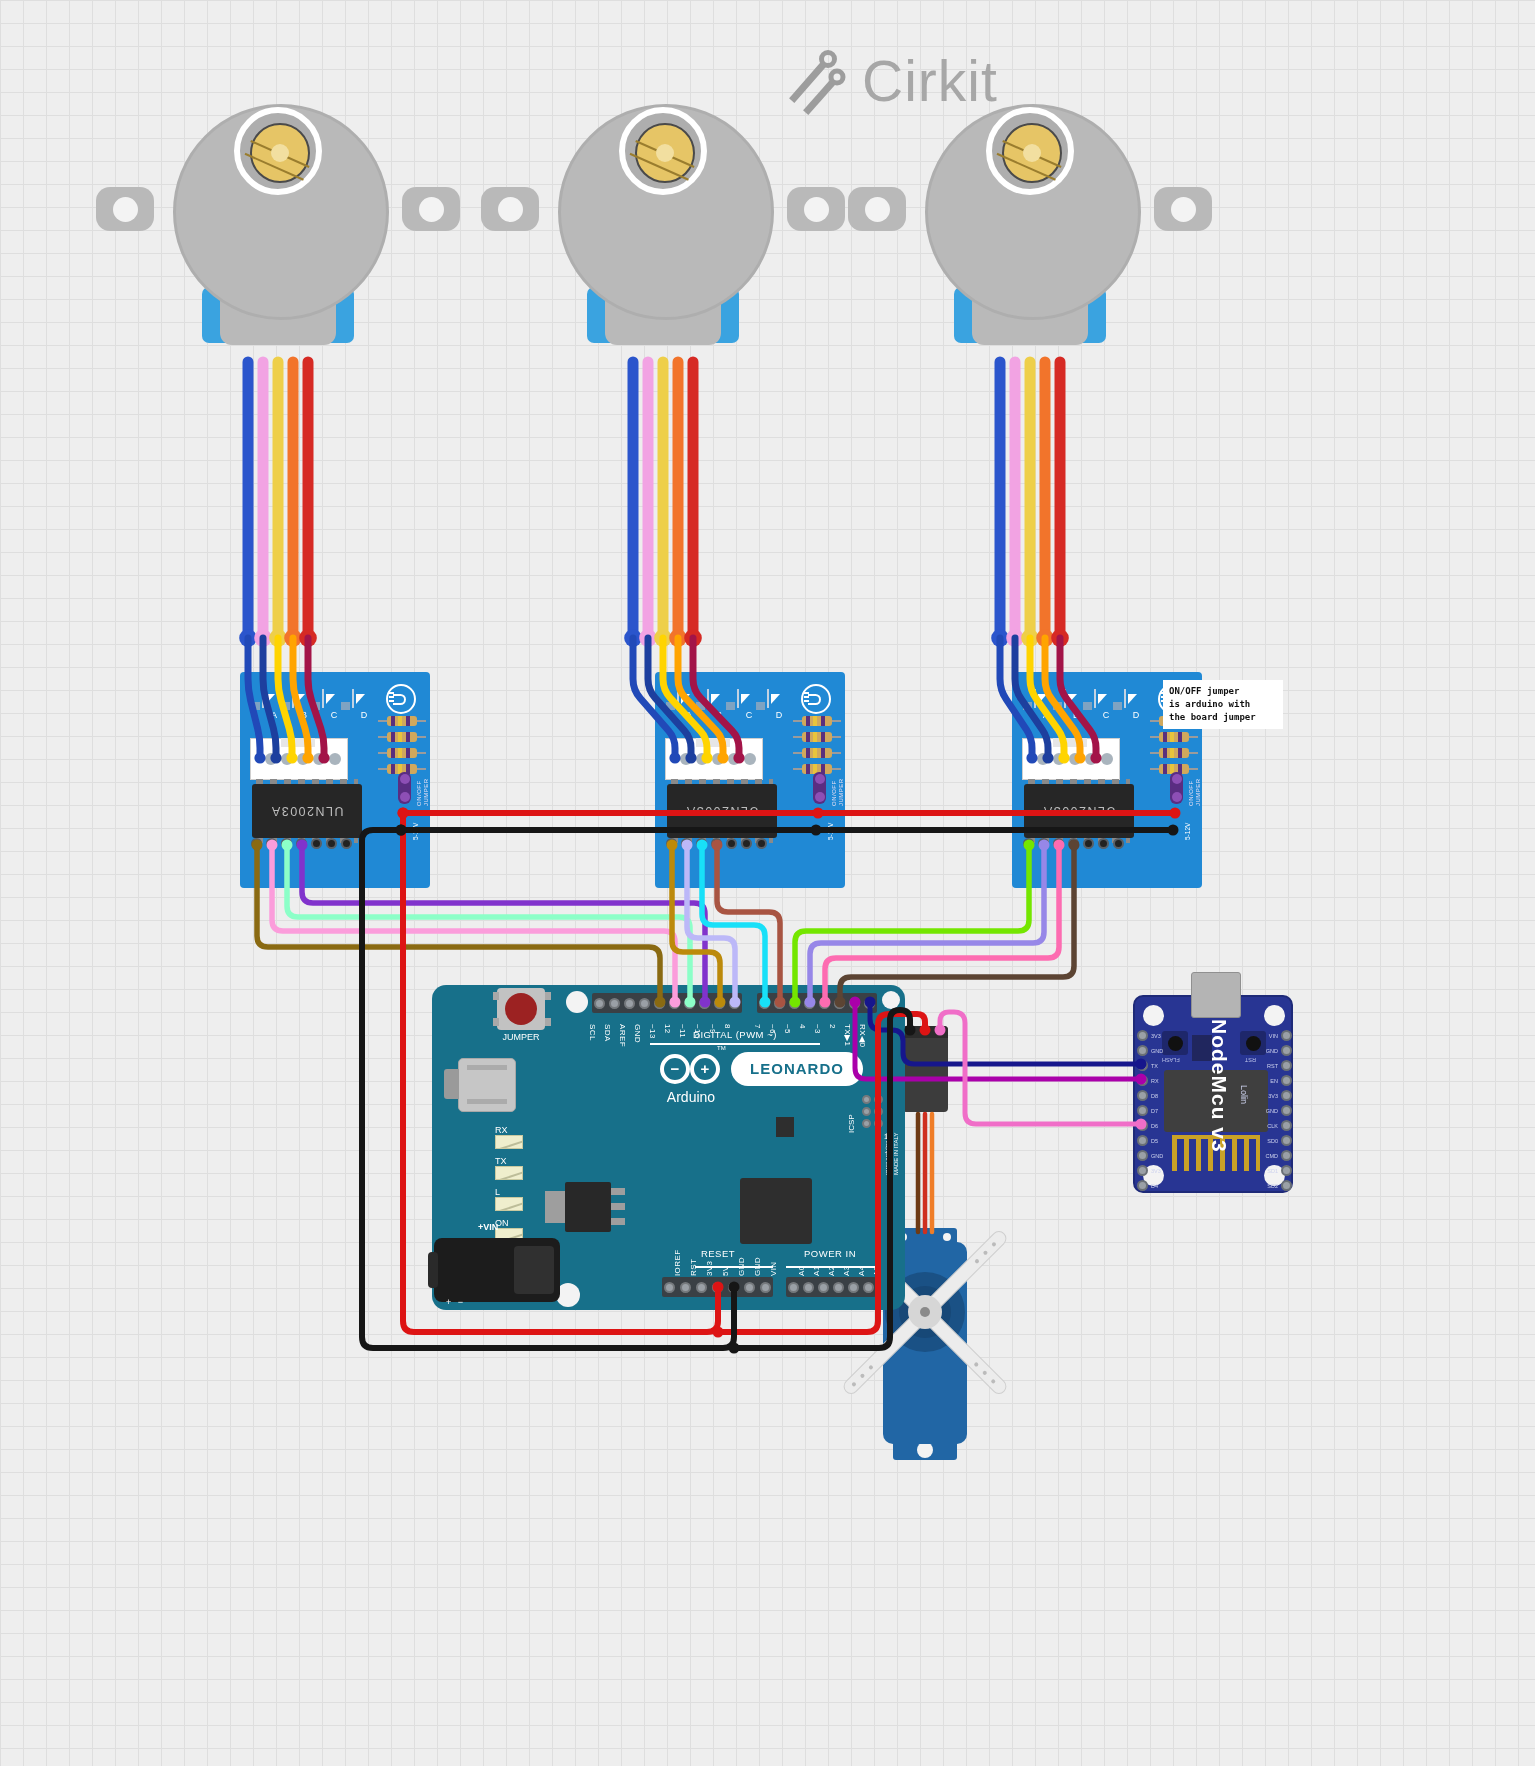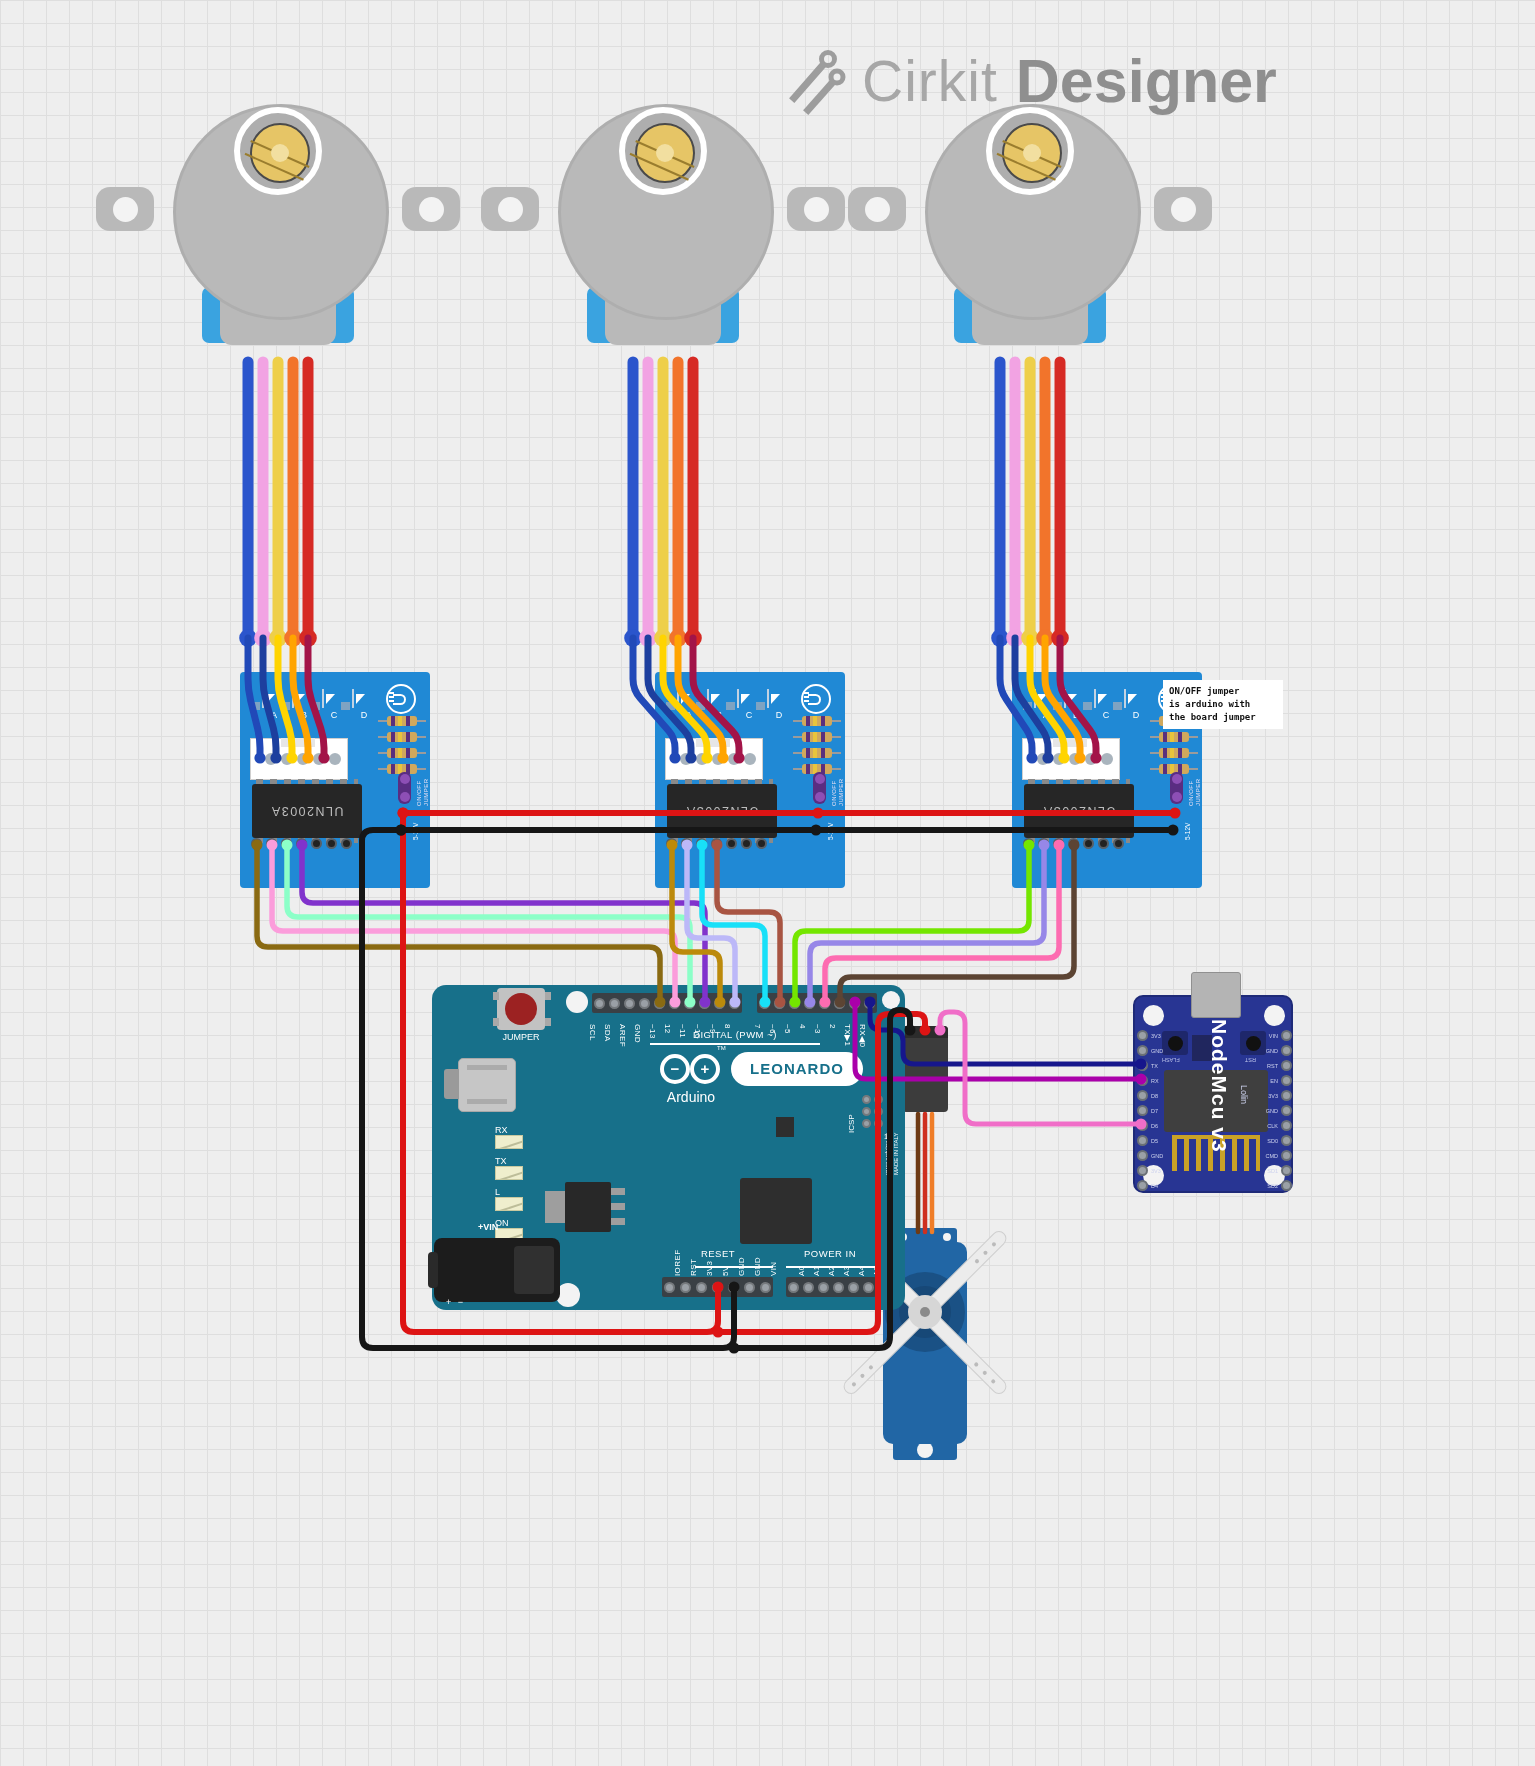--- a/index.html
+++ b/index.html
@@ -143,21 +143,20 @@
   <div class="brand">
     <svg width="64" height="70" viewBox="0 0 64 70">
       <g stroke="#9d9d9d" stroke-width="7" fill="none" stroke-linecap="square">
         <path d="M6 52 L34 20"></path>
           <circle cx="40" cy="13" r="6.5" stroke-width="5"></circle>
         <path d="M20 64 L44 37"></path>
           <circle cx="49" cy="31" r="6" stroke-width="5"></circle>
       </g>
     </svg>
     <span class="bl">Cirkit</span>
-    <span class="bb">Designer</span>
   </div>
 
   <div class="motor" style="left:118px;top:103px;">
     <div class="ear l">
         <span class="hole"></span>
       </div>
     <div class="ear r">
         <span class="hole"></span>
       </div>
     <div class="blue"></div>

